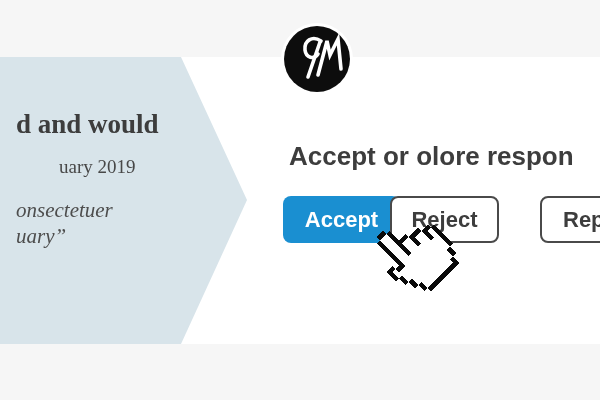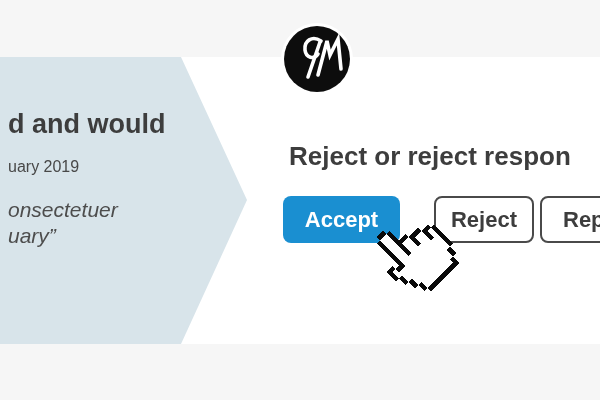--- a/index.html
+++ b/index.html
@@ -11,34 +11,34 @@
   .footer-band { position:absolute; left:0; top:344px; width:600px; height:56px; background:#f6f6f6; }
 
   .logo { position:absolute; left:284px; top:26px; width:66px; height:66px;
           border-radius:50%; background:#0d0d0d; box-shadow:0 0 0 3px #ffffff; z-index:5; }
   .logo svg { width:100%; height:100%; display:block; }
 
   .arrow-panel { position:absolute; left:0; top:57px; width:247px; height:287px;
                  background:#d8e4ea;
                  clip-path:polygon(0 0, 181px 0, 247px 143px, 181px 287px, 0 287px); }
 
-  .panel-text { position:absolute; left:8px; top:106px; width:190px; color:#3d3d3d; z-index:2; }
+  .panel-text { position:absolute; left:16px; top:106px; width:190px; color:#3d3d3d; z-index:2;font-family:Liberation Serif, serif; }
   .panel-heading { font-size:27px; font-weight:bold; line-height:37px; color:#3d3d3d; white-space:nowrap; }
-  .panel-date { margin-top:10px; font-size:16px; line-height:28px; color:#484848; white-space:nowrap; }
+  .panel-date { margin-top:10px; font-size:19px; line-height:28px; color:#484848; white-space:nowrap;margin-left:43px; }
   .panel-quote { margin-top:16px; font-size:21px; font-style:italic; line-height:26px; color:#4d4d4d; white-space:nowrap; }
 
   .main-heading { position:absolute; left:289px; top:141px; font-size:26px; font-weight:bold;
                   color:#3d3d3d; white-space:nowrap; }
 
   .btn { position:absolute; top:196px; height:47px; border-radius:8px; font-family:"Liberation Sans",sans-serif;
          font-size:22px; font-weight:bold; display:flex; align-items:center; justify-content:center;
          cursor:pointer; }
   .btn-primary { left:283px; width:117px; background:#1a8fd1; border:none; color:#ffffff; }
   .btn-secondary { background:#ffffff; border:2px solid #4a4a4a; color:#3d3d3d; }
-  .btn-reject { left:434px; width:100px; }
+  .btn-reject { left:390px; width:109px; }
   .btn-reply { left:540px; width:112px; justify-content:flex-start; padding-left:21px; }
 
   .cursor-svg { position:absolute; left:330px; top:200px; width:160px; height:120px;
                 overflow:visible; z-index:10; pointer-events:none; }
 </style>
 </head>
 <body>
 
 <div class="stage">
 
@@ -61,21 +61,21 @@
     <div class="panel-heading">
       <div>d and would</div>
     </div>
     <div class="panel-date">uary 2019</div>
     <div class="panel-quote">
       <div>onsectetuer</div>
       <div>uary”</div>
     </div>
   </div>
 
-  <div class="main-heading">Reject or reject respon</div>
+  <div class="main-heading">Accept or olore respon</div>
 
   <button class="btn btn-primary">Accept</button>
   <button class="btn btn-secondary btn-reject">Reject</button>
   <button class="btn btn-secondary btn-reply">Rep</button>
 
   <svg class="cursor-svg" shape-rendering="crispEdges">
     <g id="hand-pixels" transform="translate(50,34) rotate(-45) scale(4.5) translate(-5,0)">
         <rect x="4" y="1" width="2" height="1" fill="#ffffff"></rect>
         <rect x="4" y="2" width="2" height="1" fill="#ffffff"></rect>
         <rect x="4" y="3" width="2" height="1" fill="#ffffff"></rect>

